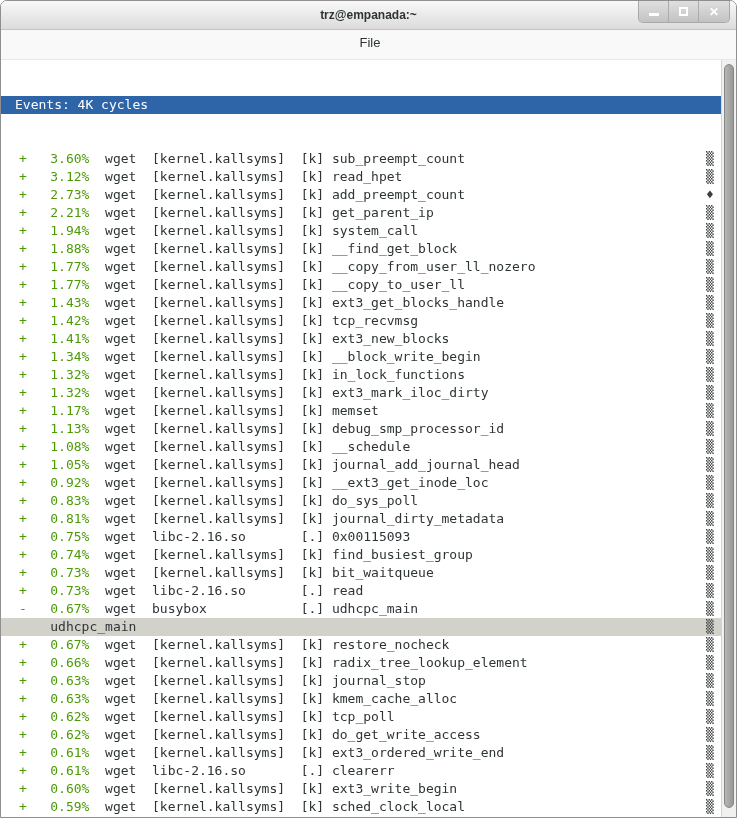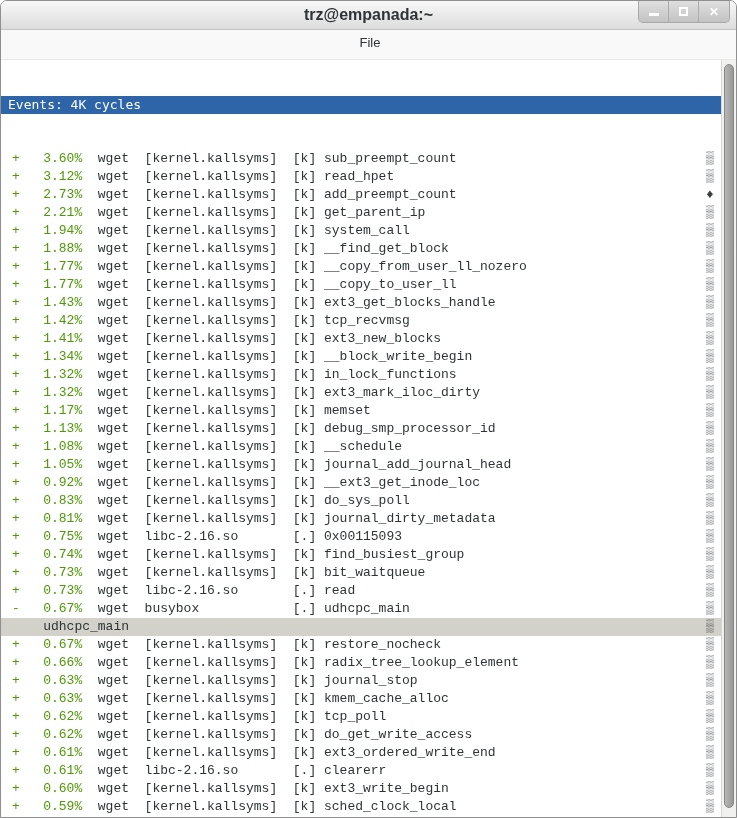--- a/index.html
+++ b/index.html
@@ -17,21 +17,21 @@
 
   
   .titlebar {
     height: 29px;
     background: linear-gradient(#f8f8f8, #dcdcdc);
     border-bottom: 1px solid #c2c2c2;
     position: relative;
     display: flex; align-items: center; justify-content: center;
   }
   .titlebar .title {
-    font-size: 16px; font-weight: bold; color: #2e3436;
+    font-size: 12px; font-weight: bold; color: #2e3436;
   }
   .winbuttons {
     position: absolute; right: 6px; top: 0;
     display: flex;
     border: 1px solid #a8a8a8; border-top: none;
     border-radius: 0 0 5px 5px;
     overflow: hidden;
     background: linear-gradient(#e3e3e3, #bebebe);
   }
   .winbtn {
@@ -69,38 +69,38 @@
   }
   .term-content {
     position: relative;
     width: 720px;
     font-family: "DejaVu Sans Mono", "Liberation Mono", monospace;
     font-size: 13px;
     line-height: 18px;
     color: #2e3436;
     white-space: pre;
   }
-  .row { height: 18px; position: relative; padding-left: 11px; font-family: Liberation Mono, monospace; }
+  .row { height: 18px; position: relative; padding-left: 18px; }
   .row .c { display: inline-block; vertical-align: top; }
   .c-prefix  { width: 1ch; color: #4e9a06; }
   .c-pct     { width: 8ch; text-align: right; color: #4e9a06; }
   .c-gap2    { width: 2ch; }
   .c-gap1    { width: 1ch; }
   .c-cmd     { width: 4ch; }
   .c-dso     { width: 17ch; }
   .c-symtype { width: 3ch; }
   .scrollchar {
     position: absolute; left: 705px; top: 0;
     color: #3a3f41;
   }
   .row-header {
     height: 18px;
     background: #2e64a8;
     color: #ffffff;
-    padding-left: 7px;
+    padding-left: 14px;
   }
   .row-selected {
     background: #d2d2ca;
   }
   .row-selected .sel-text { padding-left: 4ch; display: inline-block; }
 
   
   .gtk-scrollbar {
     width: 15px;
     background: #f1f1ef;

